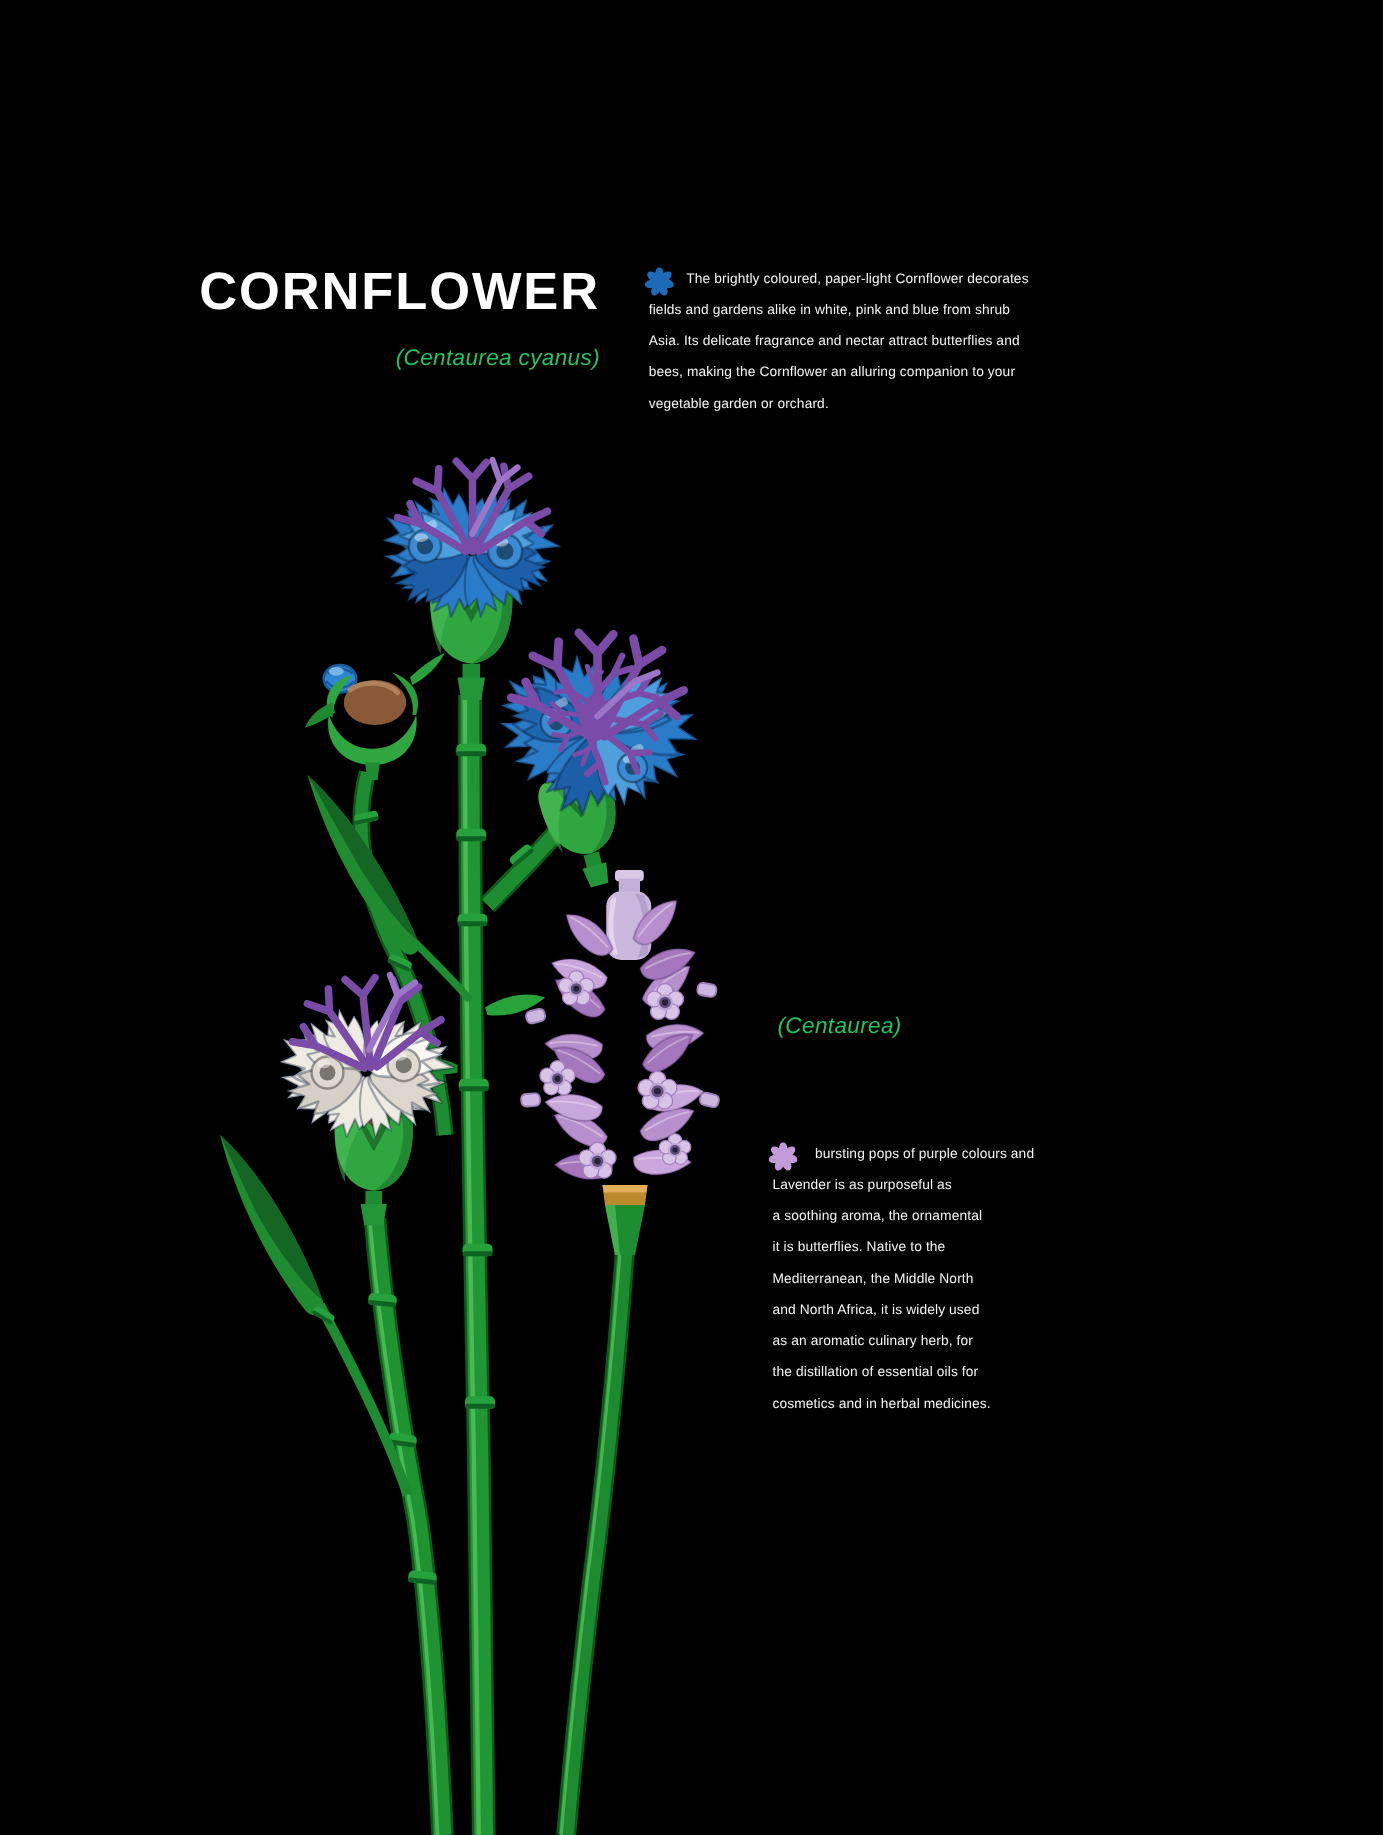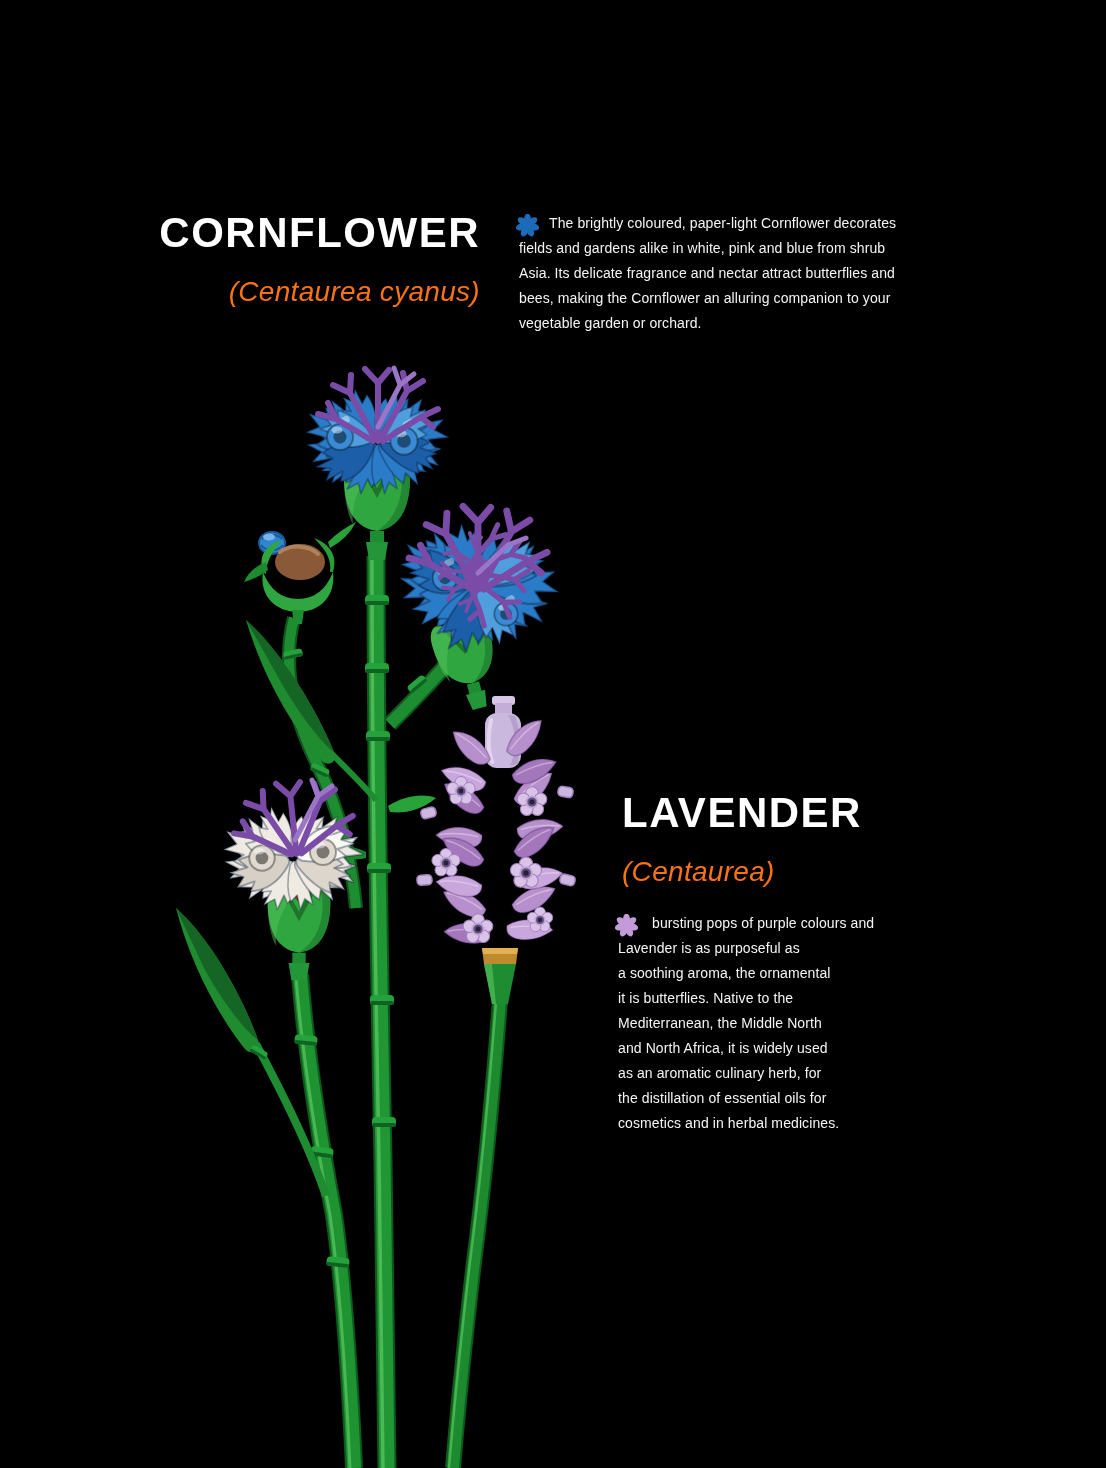--- a/index.html
+++ b/index.html
@@ -9,28 +9,28 @@
     font-family:"Liberation Sans", sans-serif;
     -webkit-font-smoothing:antialiased;
   }
   .bouquet { position:absolute; left:0; top:0; width:1106px; height:1468px; }
 
   .head h1 {
     margin:0; font-weight:bold; font-size:42px; letter-spacing:1.5px;
     color:#ffffff; line-height:1.1;
   }
   .head .sub {
-    margin-top:20px; font-style:italic; font-size:28px; color:#f97316;
+    margin-top:20px; font-style:italic; font-size:18px; color:#22c55e;
     letter-spacing:0.3px;
   }
   .cf-head { position:absolute; top:210px; right:626px; text-align:right; }
   .lv-head { position:absolute; left:622px; top:790px; text-align:left; }
 
   .body-block {
-    position:absolute; color:#f5f5f5; font-size:14px; line-height:25px;
+    position:absolute; color:#f5f5f5; font-size:11px; line-height:25px;
     letter-spacing:0.1px;
   }
   .cf-body { left:519px; top:211px; width:520px; }
   .lv-body { left:618px; top:911px; width:380px; }
   .body-block .line { white-space:nowrap; }
   .cf-body .line:first-child { padding-left:30px; }
   .lv-body .line:first-child { padding-left:34px; }
   .bullet {
     position:absolute; width:23px; height:23px; left:-3px; top:3px;
   }
@@ -307,21 +307,20 @@
     <div class="lines">
         <div class="line">The brightly coloured, paper-light Cornflower decorates</div>
         <div class="line">fields and gardens alike in white, pink and blue from shrub</div>
         <div class="line">Asia. Its delicate fragrance and nectar attract butterflies and</div>
         <div class="line">bees, making the Cornflower an alluring companion to your</div>
         <div class="line">vegetable garden or orchard.</div>
       </div>
   </div>
 
   <header class="head lv-head">
-    <h1>LAVENDER</h1>
     <div class="sub">(Centaurea)</div>
   </header>
 
   <div class="body-block lv-body">
     <span class="bullet">
       <svg viewBox="0 0 24 24">
         <g fill="#c29bd8">
           <ellipse cx="12" cy="5.6" rx="3.6" ry="6" transform="rotate(0 12 12)"></ellipse>
           <ellipse cx="12" cy="5.6" rx="3.6" ry="6" transform="rotate(51.4 12 12)"></ellipse>
           <ellipse cx="12" cy="5.6" rx="3.6" ry="6" transform="rotate(102.8 12 12)"></ellipse>

